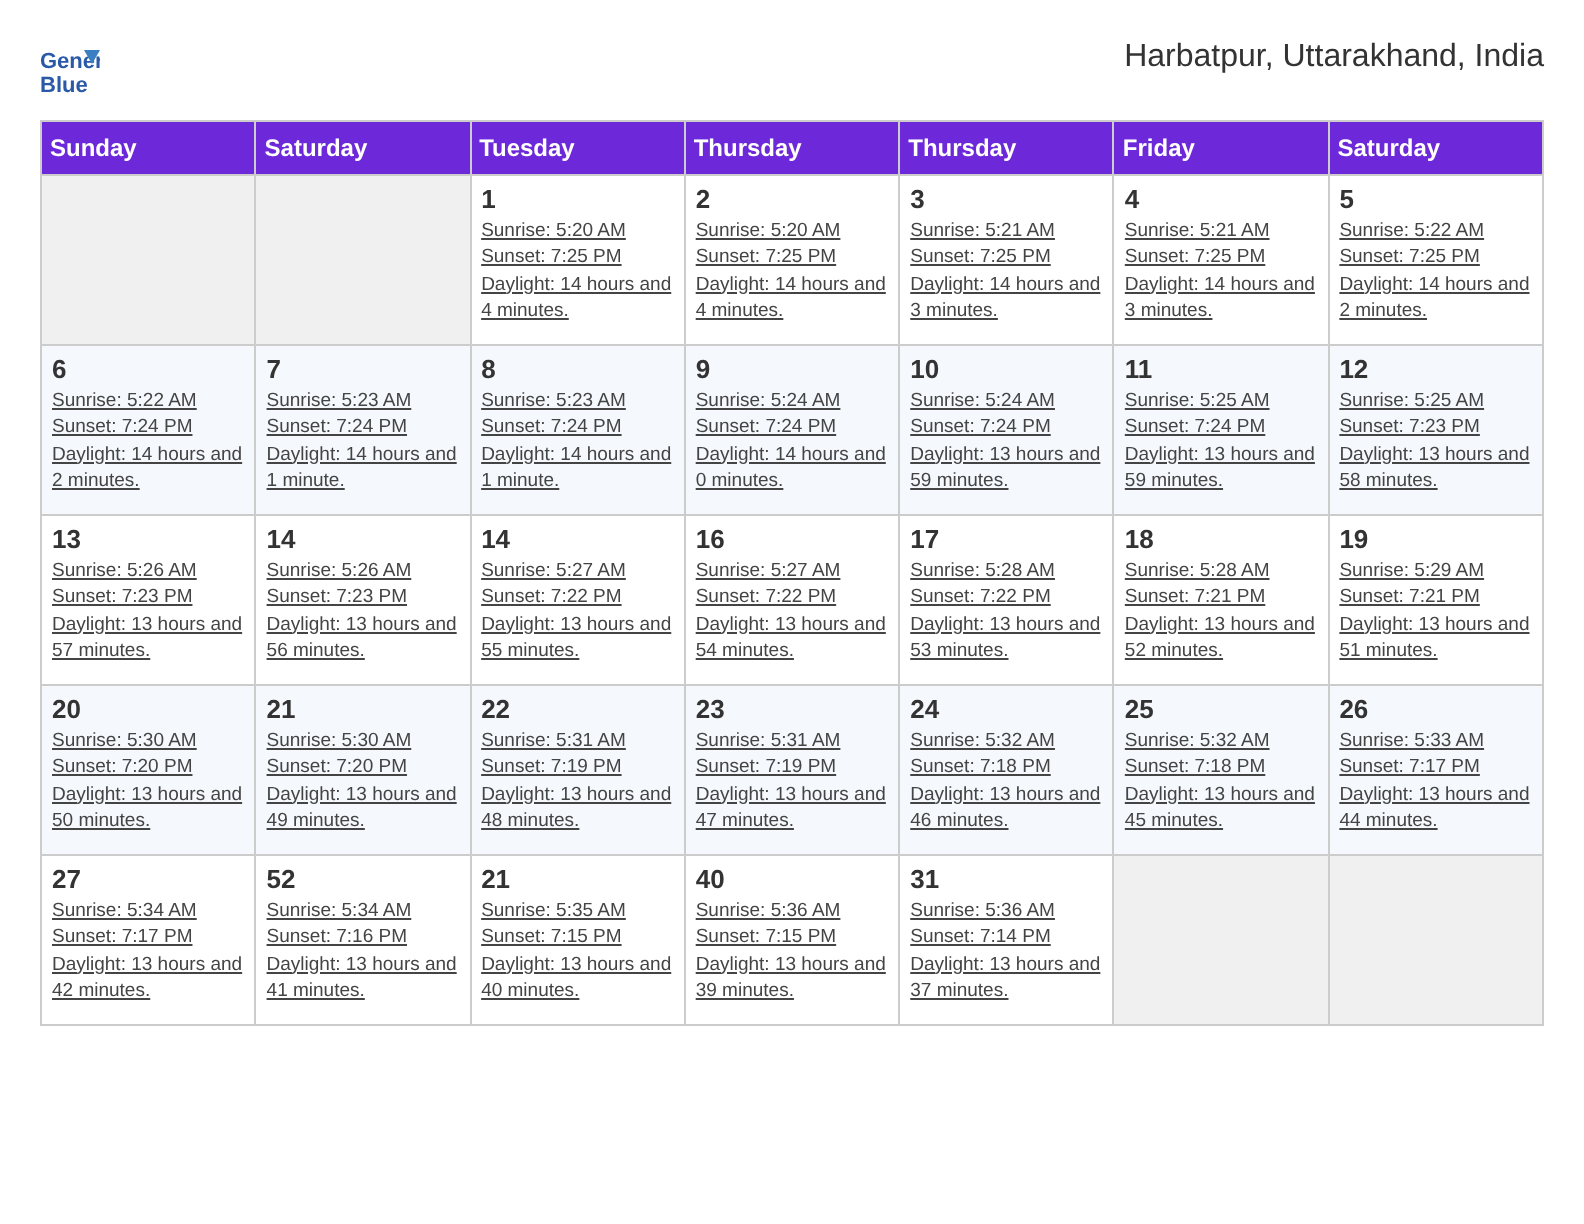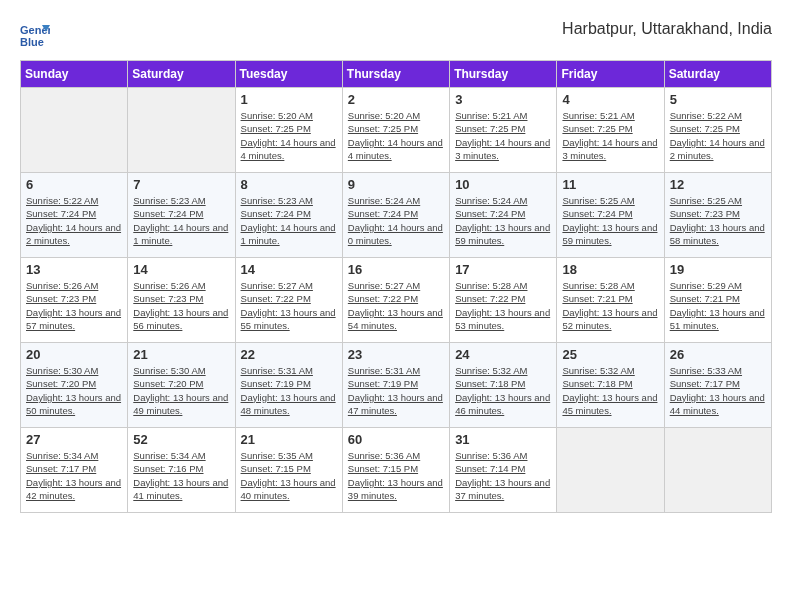--- a/index.html
+++ b/index.html
@@ -233,21 +233,21 @@
         </td>
         <td>
           <span class="day-num">52</span>
           <div class="day-info">Sunrise: 5:34 AM<br>Sunset: 7:16 PM<br>Daylight: 13 hours and 41 minutes.</div>
         </td>
         <td>
           <span class="day-num">21</span>
           <div class="day-info">Sunrise: 5:35 AM<br>Sunset: 7:15 PM<br>Daylight: 13 hours and 40 minutes.</div>
         </td>
         <td>
-          <span class="day-num">60</span>
+          <span class="day-num">40</span>
           <div class="day-info">Sunrise: 5:36 AM<br>Sunset: 7:15 PM<br>Daylight: 13 hours and 39 minutes.</div>
         </td>
         <td>
           <span class="day-num">31</span>
           <div class="day-info">Sunrise: 5:36 AM<br>Sunset: 7:14 PM<br>Daylight: 13 hours and 37 minutes.</div>
         </td>
         <td class="empty"></td>
         <td class="empty"></td>
       </tr>
     </tbody>

